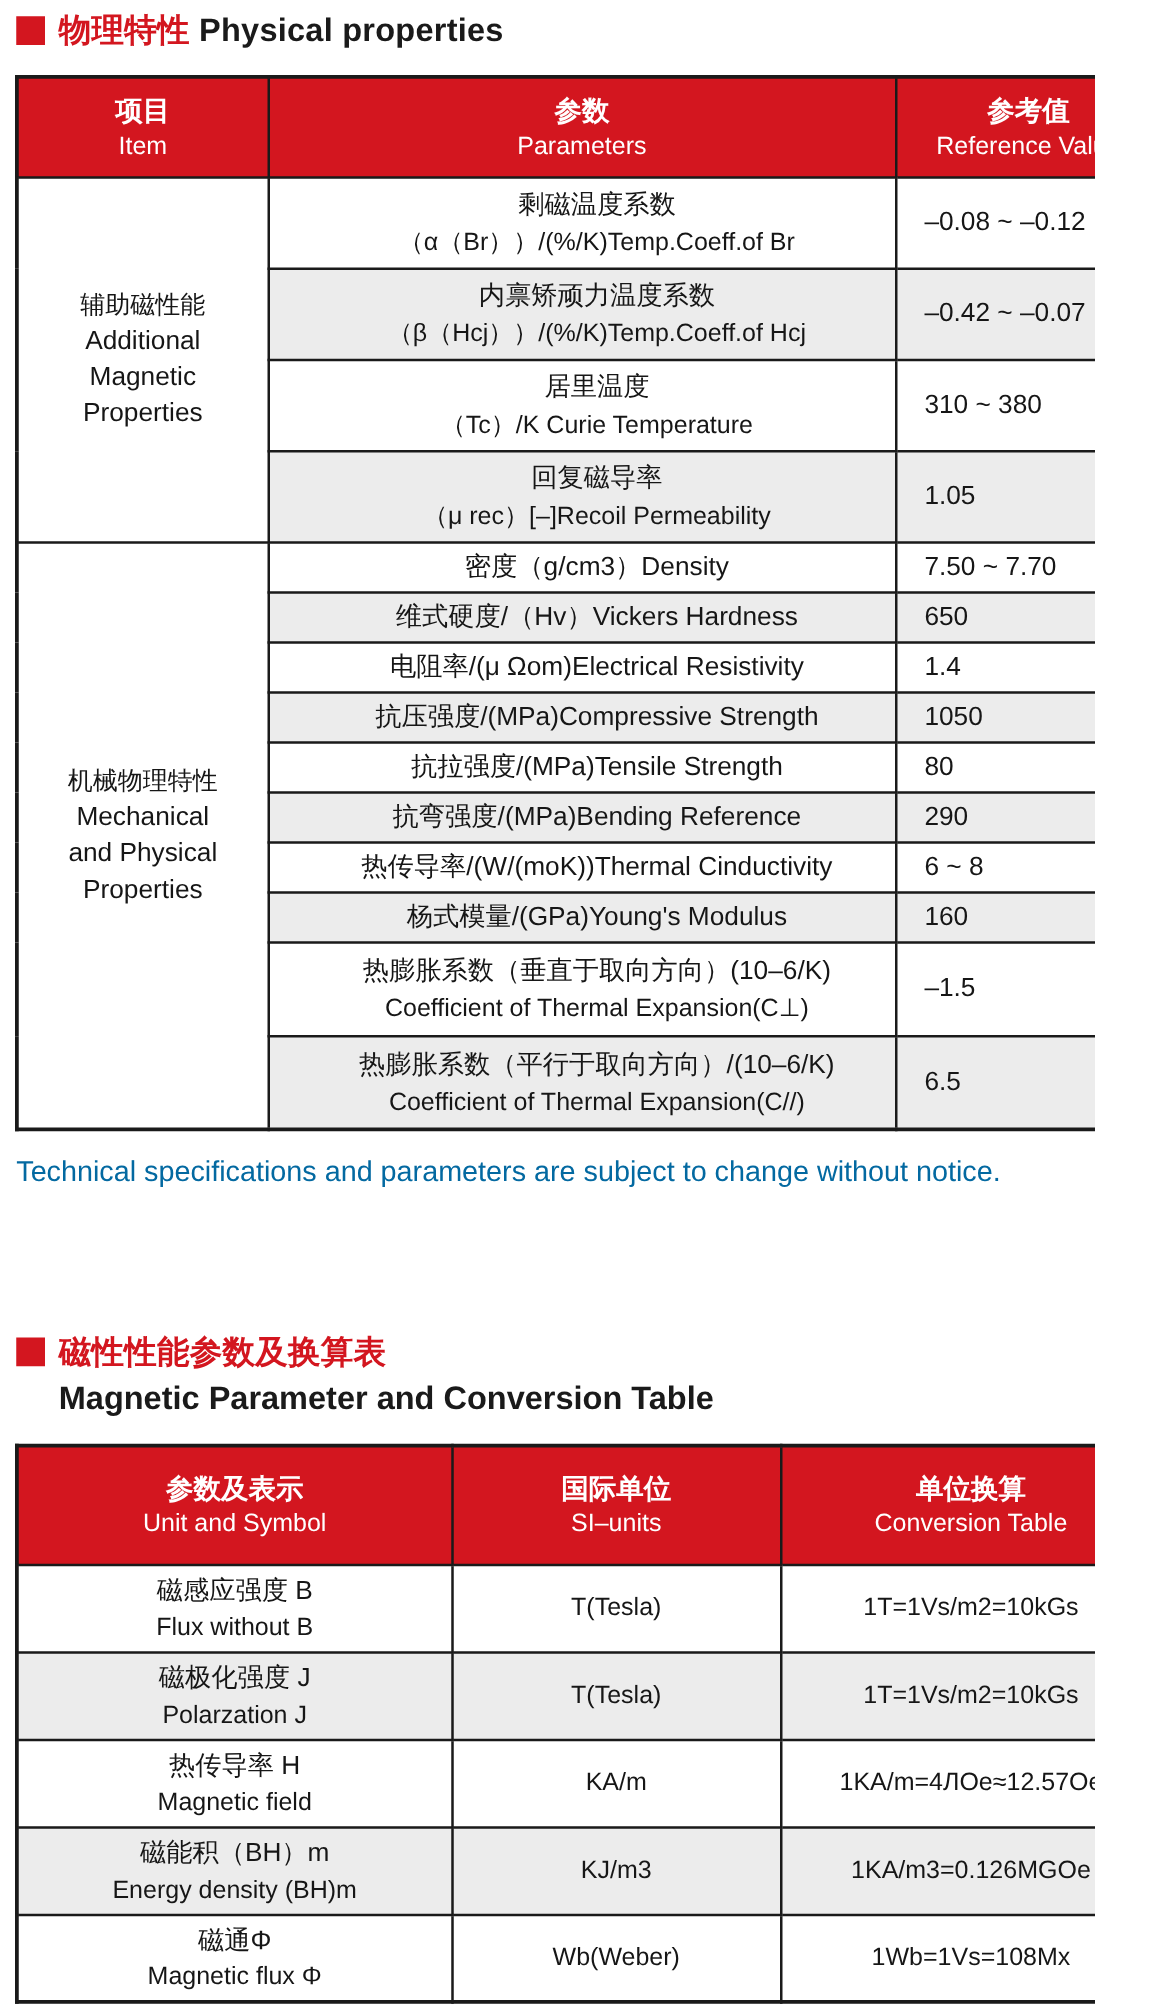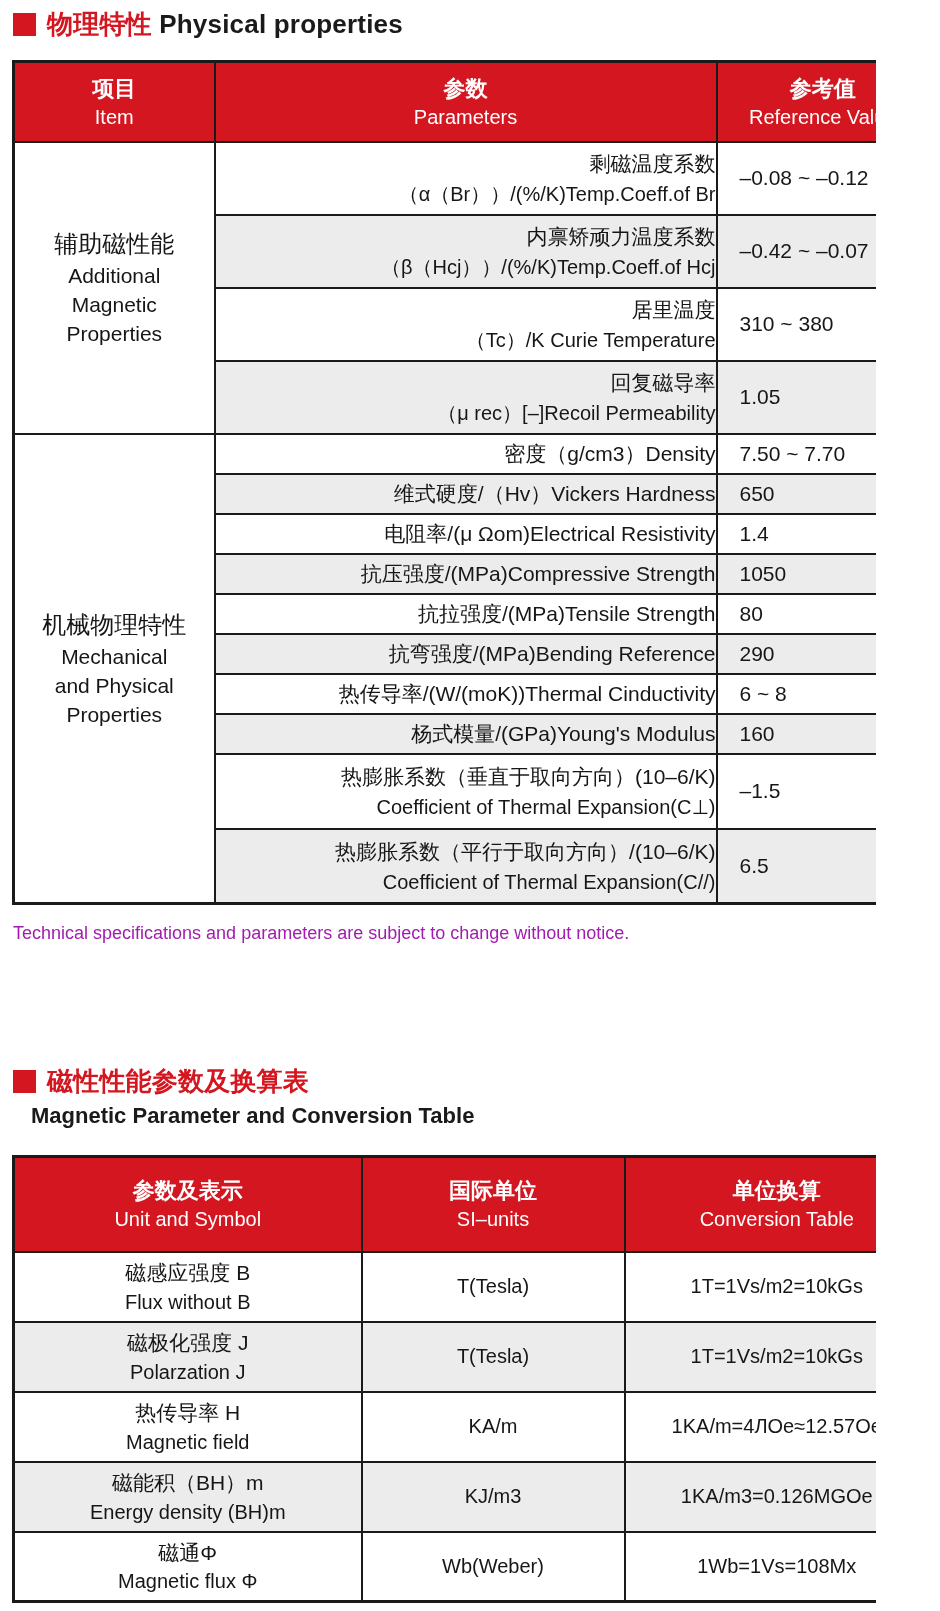--- a/index.html
+++ b/index.html
@@ -11,41 +11,41 @@
   }
   .page { position:relative; width:876px; height:1611px; overflow:hidden; background:#fff; }
 
   
   .sec-title { position:absolute; left:13px; }
   .title-row { display:flex; align-items:center; gap:11px; }
   .bullet { width:23px; height:23px; background:#d3161f; flex:0 0 auto; }
   .title-text { font-size:26px; font-weight:600; letter-spacing:0.2px; white-space:nowrap; }
   .title-zh { color:#d3161f; }
   .title-en { color:#1a1a1a; }
-  .title-line2 { font-size:22px; font-weight:600; color:#1a1a1a; margin-left:18px; margin-top:4px; white-space:nowrap; }
+  .title-line2 { font-size:26px; font-weight:600; color:#1a1a1a; margin-left:34px; margin-top:4px; white-space:nowrap; }
 
   
   table { border-collapse:collapse; table-layout:fixed; position:absolute; left:12px; width:916px; }
   th, td { border:2px solid #1a1a1a; vertical-align:middle; }
   table { border:3px solid #1a1a1a; }
 
   thead th {
     background:#d3161f; color:#ffffff; text-align:center; font-weight:600;
   }
   thead .h-zh { font-size:22px; line-height:1.35; }
   thead .h-en { font-size:20px; line-height:1.3; font-weight:500; }
 
   tbody td { background:#ffffff; }
   tbody tr.stripe td { background:#ececec; }
 
   .item-cell { background:#ffffff !important; text-align:center; }
-  .item-zh { font-size:24px; line-height:1.5; }
+  .item-zh { font-size:20px; line-height:1.5; }
   .item-en { font-size:21px; line-height:1.38; max-width:132px; margin:0 auto; }
 
-  .param-cell { padding-left:24px; text-align:right;margin-top:40px; }
+  .param-cell { padding-left:24px; text-align:center;margin-top:40px; }
   .param-l1 { font-size:21px; line-height:1.5; }
   .param-l2 { font-size:20px; line-height:1.4; }
 
   .value-cell { padding-left:22px; text-align:left; font-size:21px; }
 
   
   #table1 { top:60px; }
   #table1 thead tr { height:80px; }
   #table1 tr.r-tall { height:73px; }
   #table1 tr.r-single { height:40px; }
@@ -56,21 +56,21 @@
   #table2 thead tr { height:95px; }
   #table2 tbody tr { height:70px; }
   #table2 td { text-align:center; }
   .u-zh { font-size:21px; line-height:1.45; }
   .u-en { font-size:20px; line-height:1.3; }
   .si-cell, .conv-cell { font-size:20px; }
 
   
   .note { position:absolute; left:13px; top:921px; }
   .note-zh { font-size:18.5px; line-height:1.5; color:#161616; }
-  .note-en { font-size:18px; line-height:1.4; color:#a21caf; }
+  .note-en { font-size:23px; line-height:1.4; color:#0369a1; }
 
   #title1 { top:7px; }
   #title2 { top:1064px; }
 </style>
 </head>
 <body>
 
 <div class="page">
 
   <div class="sec-title" id="title1">

